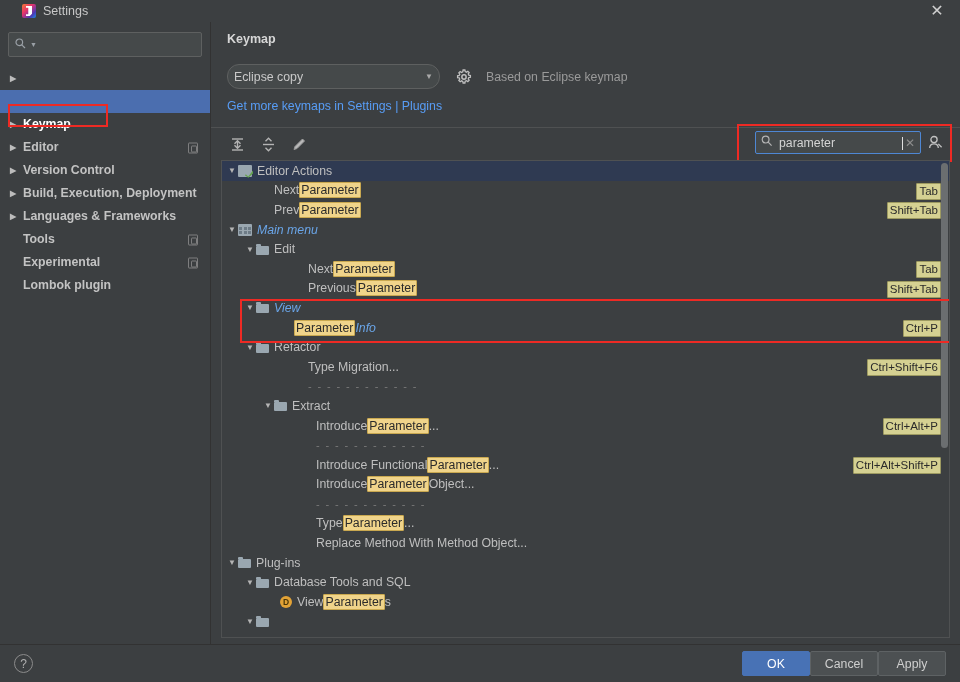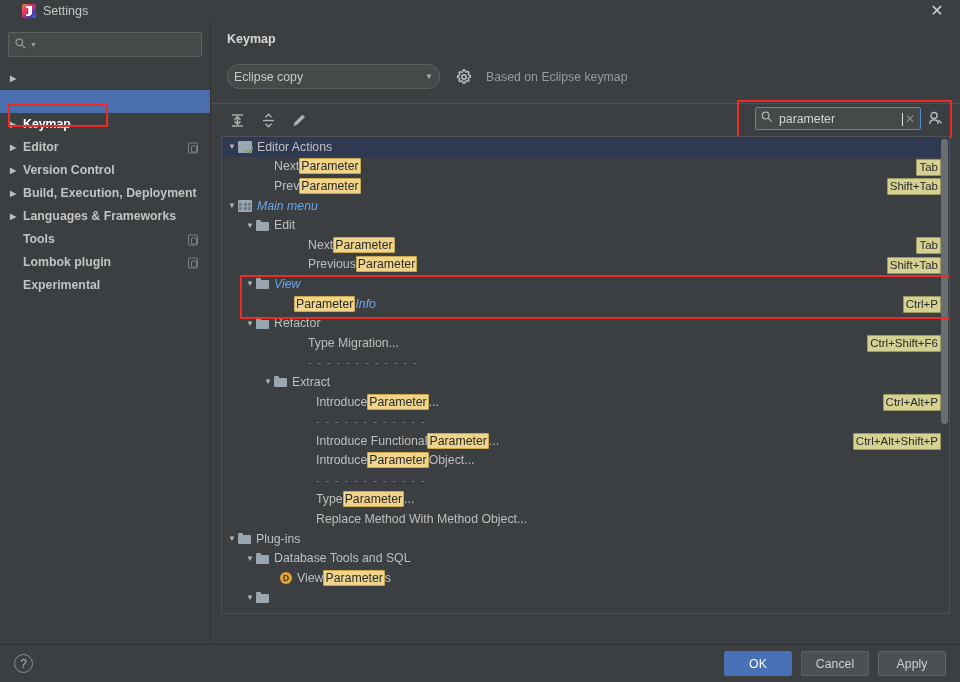--- a/index.html
+++ b/index.html
@@ -209,21 +209,21 @@
     position: absolute; left: 0; bottom: 0; width: 960px; height: 38px;
     background: #3c3f41; border-top: 1px solid #323232;
     display: flex; align-items: center;
   }
   .help-btn {
     margin-left: 14px; width: 19px; height: 19px; border-radius: 50%;
     border: 1px solid #8b8b8b; color: #b0b0b0;
     display: flex; align-items: center; justify-content: center;
     font-size: 12px;
   }
-  .btns { margin-left: auto; margin-right: 14px; display: flex; gap: 9px; }
+  .btns { margin-left: auto; margin-right: 14px; display: flex; gap: 0; }
   .btn {
     min-width: 68px; height: 25px; border-radius: 2px;
     display: flex; align-items: center; justify-content: center;
     font-size: 12.3px; color: #cfcfcf;
     background: #4c5052; border: 1px solid #5e6264;
   }
   .btn.primary { background: #4872b5; border-color: #4872b5; color: #ffffff; }
   .watermark {
     position: absolute; right: 14px; bottom: 8px;
     font-size: 12.5px; color: #9fb2c9; opacity: .92;
@@ -285,27 +285,27 @@
       <span class="side-label">Languages &amp; Frameworks</span>
     </div>
 
     <div class="side-item">
       <span class="arrow">▶</span>
       <span class="side-label">Tools</span>
     </div>
 
     <div class="side-item">
       <span class="arrow blank">▶</span>
+      <span class="side-label">Experimental</span>
+      <span class="side-cfg"></span>
+    </div>
+
+    <div class="side-item">
+      <span class="arrow blank">▶</span>
       <span class="side-label">Lombok plugin</span>
-      <span class="side-cfg"></span>
-    </div>
-
-    <div class="side-item">
-      <span class="arrow blank">▶</span>
-      <span class="side-label">Experimental</span>
       <span class="side-cfg"></span>
     </div>
 
     <div class="hl-keymap"></div>
   </div>
 
   <div class="content">
 
     <div class="pane-title">Keymap</div>
 
@@ -316,20 +316,23 @@
       </div>
       <div class="gear">
         <svg width="16" height="16" viewBox="0 0 16 16">
           <path d="M8 5.1a2.9 2.9 0 100 5.8 2.9 2.9 0 000-5.8zm0 4.3a1.4 1.4 0 110-2.8 1.4 1.4 0 010 2.8z" fill="#c0c0c0"></path>
           <path d="M7.1 1h1.8l.3 1.6 1.3.55 1.35-.9 1.3 1.3-.9 1.35.55 1.3 1.6.3v1.8l-1.6.3-.55 1.3.9 1.35-1.3 1.3-1.35-.9-1.3.55L8.9 14H7.1l-.3-1.6-1.3-.55-1.35.9-1.3-1.3.9-1.35-.55-1.3L1.6 8.6V6.8l1.6-.3.55-1.3-.9-1.35 1.3-1.3 1.35.9 1.3-.55z" fill="none" stroke="#c0c0c0" stroke-width="1.3"></path>
         </svg>
       </div>
       <div class="based-text">Based on Eclipse keymap</div>
     </div>
 
+    <div class="link-row">
+      <span class="link">Get more keymaps in </span><span class="link">Settings | Plugins</span>
+    </div>
 
     <div class="divider"></div>
 
     <div class="tree-toolbar">
       <div class="tb-icon">
         <svg width="17" height="17" viewBox="0 0 17 17">
           <line x1="3" y1="3" x2="14" y2="3" stroke="#b4b4b4" stroke-width="1.4"></line>
           <line x1="3" y1="14" x2="14" y2="14" stroke="#b4b4b4" stroke-width="1.4"></line>
           <line x1="8.5" y1="5" x2="8.5" y2="12" stroke="#b4b4b4" stroke-width="1.4"></line>
           <path d="M5.5 9.2l3 3 3-3" fill="none" stroke="#b4b4b4" stroke-width="1.4"></path>

